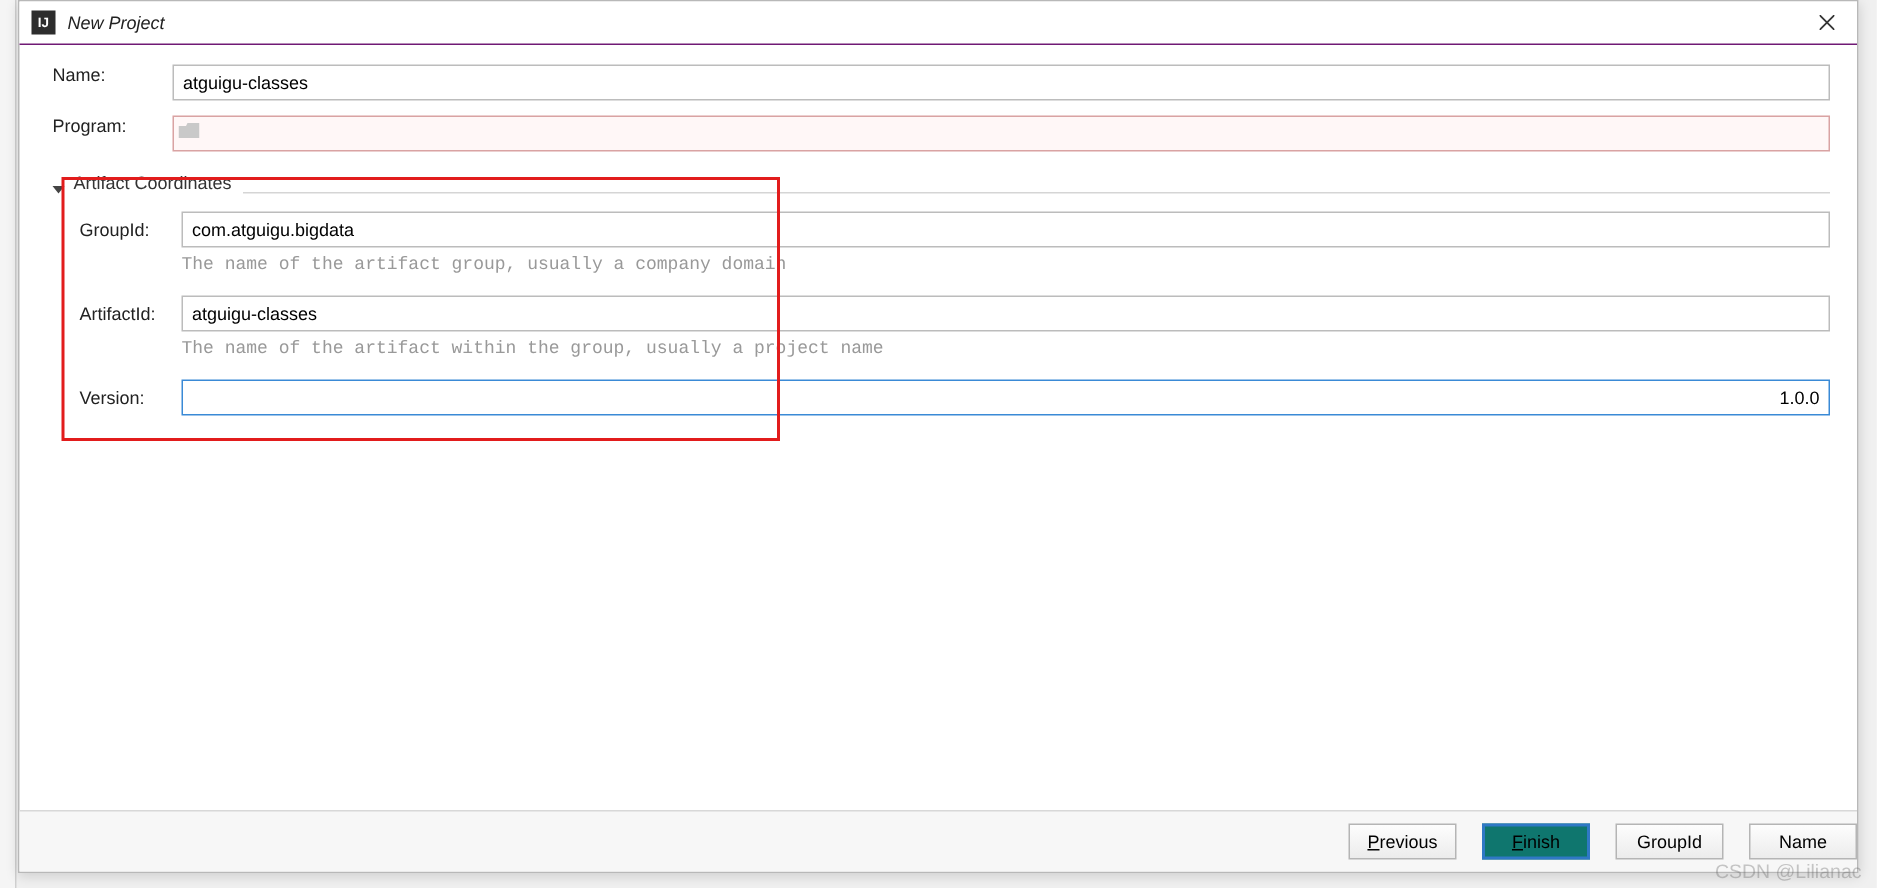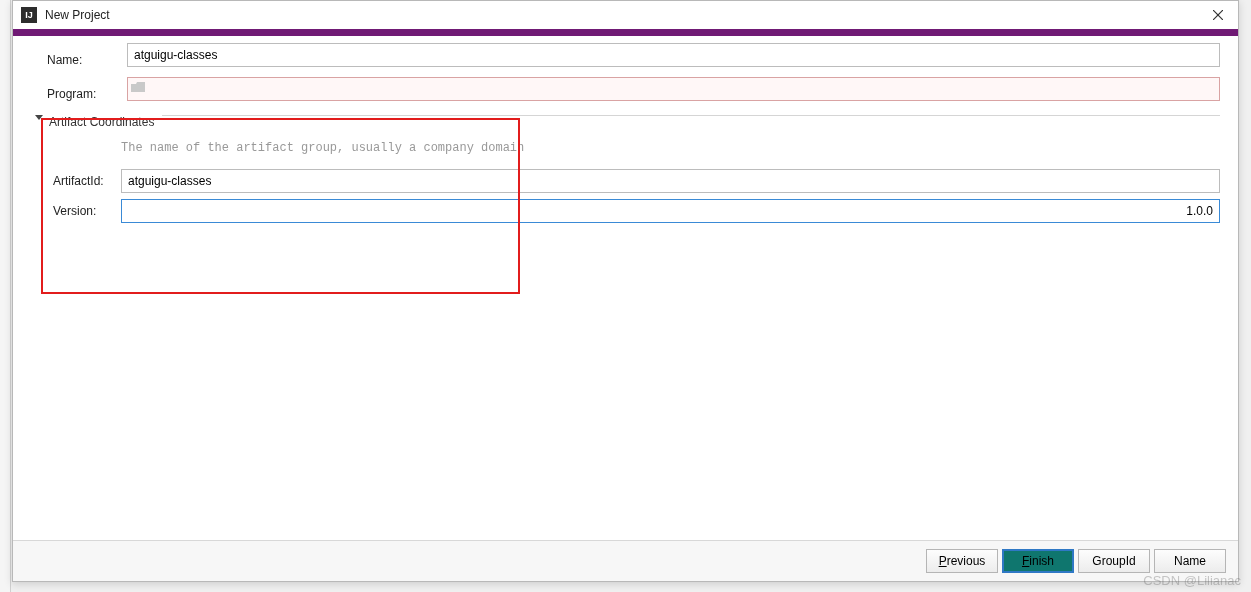--- a/index.html
+++ b/index.html
@@ -29,56 +29,56 @@
     width: 1225px; height: 580px;
     background: #fff;
     border: 1px solid #b8b8b8;
     box-shadow: 0 2px 8px rgba(0,0,0,.15);
   }
   .titlebar {
     height: 28px;
     display: flex;
     align-items: center;
     padding: 0 8px;
-    border-bottom: 7px solid #701a75;
+    border-bottom: 1px solid #701a75;
     background: #fff;
   }
   .titlebar .app-icon {
     width: 16px; height: 16px;
     background: #2d2d2d;
     color: #fff;
     font-size: 9px;
     font-weight: bold;
     display: flex;
     align-items: center;
     justify-content: center;
     margin-right: 8px;
   }
   .titlebar .title {
     flex: 1;
     color: #222;
+    font-style: italic;
   }
   .titlebar .close {
     width: 24px; height: 20px;
     display: flex; align-items: center; justify-content: center;
     font-size: 14px;
     color: #333;
     cursor: pointer;
   }
   .content {
     position: absolute;
     left: 0; right: 0;
     top: 28px; bottom: 40px;
     padding: 14px 18px 0 22px;
   }
   .form-row {
     display: flex;
-    align-items: flex-end;
+    align-items: flex-start;
     margin-bottom: 10px;
-    margin-left: 12px;
   }
   .form-row .lbl {
     width: 80px;
     color: #222;
   }
   .form-row input[type=text] {
     flex: 1;
     height: 22px;
     border: 1px solid #bcbcbc;
     padding: 0 6px;
@@ -101,21 +101,21 @@
     height: 20px;
   }
   .browse-ic {
     width: 20px;
     color: #aaa;
     text-align: center;
     font-size: 12px;
   }
   .section-header {
     display: flex;
-    align-items: flex-start;
+    align-items: flex-end;
     margin: 14px 0 12px 0;
     color: #333;
   }
   .section-header .arrow {
     display: inline-block;
     width: 0; height: 0;
     border-left: 4px solid transparent;
     border-right: 4px solid transparent;
     border-top: 5px solid #444;
     margin-right: 6px;
@@ -168,22 +168,21 @@
     text-align: right;
   }
   .footer {
     position: absolute;
     left: 0; right: 0; bottom: 0;
     height: 40px;
     border-top: 1px solid #d8d8d8;
     display: flex;
     align-items: center;
     justify-content: flex-end;
-    padding-right: 12px;
-    gap: 4px;
+    gap: 17px;
     background: #f7f7f7;
   }
   .btn {
     min-width: 72px;
     height: 24px;
     border: 1px solid #b5b5b5;
     background: linear-gradient(#fdfdfd,#ececec);
     font-family: inherit;
     font-size: 12px;
     cursor: pointer;
@@ -241,26 +240,31 @@
     </div>
 
     <div class="section-header">
       <span class="arrow"></span>
       <span>Artifact Coordinates</span>
       <span class="line"></span>
     </div>
 
     <div class="coord-grid">
 
+      <div class="coord-row">
+        <div class="clbl">GroupId:</div>
+        <input type="text" value="com.atguigu.bigdata" style="">
+      </div>
       <div class="hint">The name of the artifact group, usually a company domain</div>
 
       <div class="coord-row">
         <div class="clbl">ArtifactId:</div>
         <input type="text" value="atguigu-classes" style="">
       </div>
+      <div class="hint">The name of the artifact within the group, usually a project name</div>
 
       <div class="coord-row">
         <div class="clbl">Version:</div>
         <input type="text" class="version-input" value="1.0.0" style="">
       </div>
 
     </div>
 
   </div>
 

